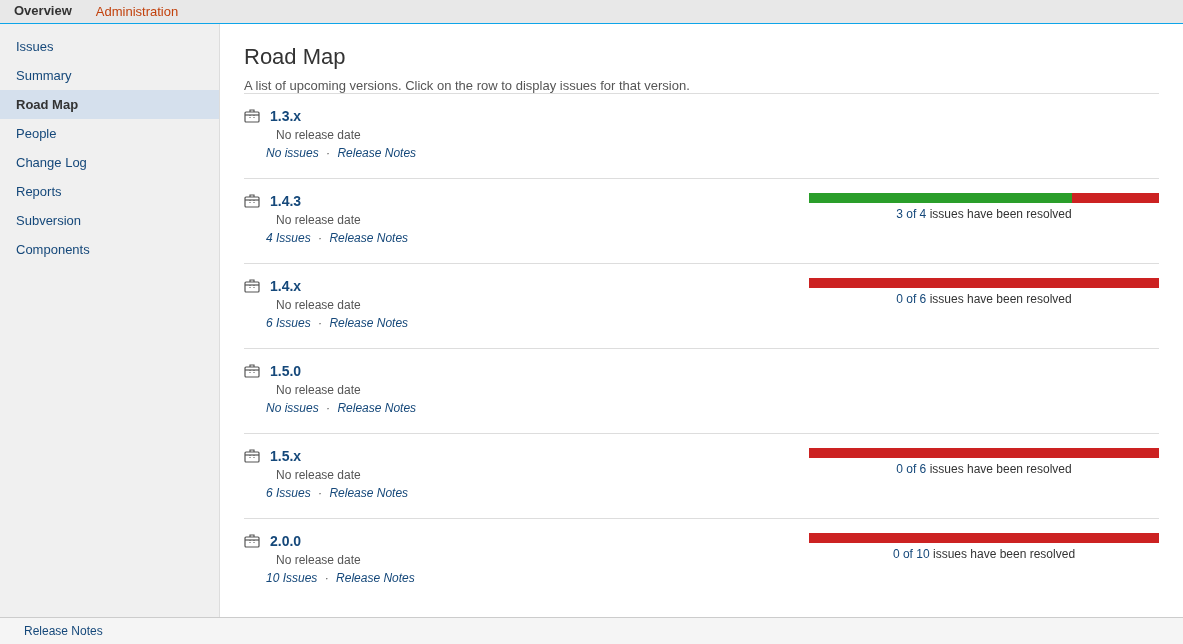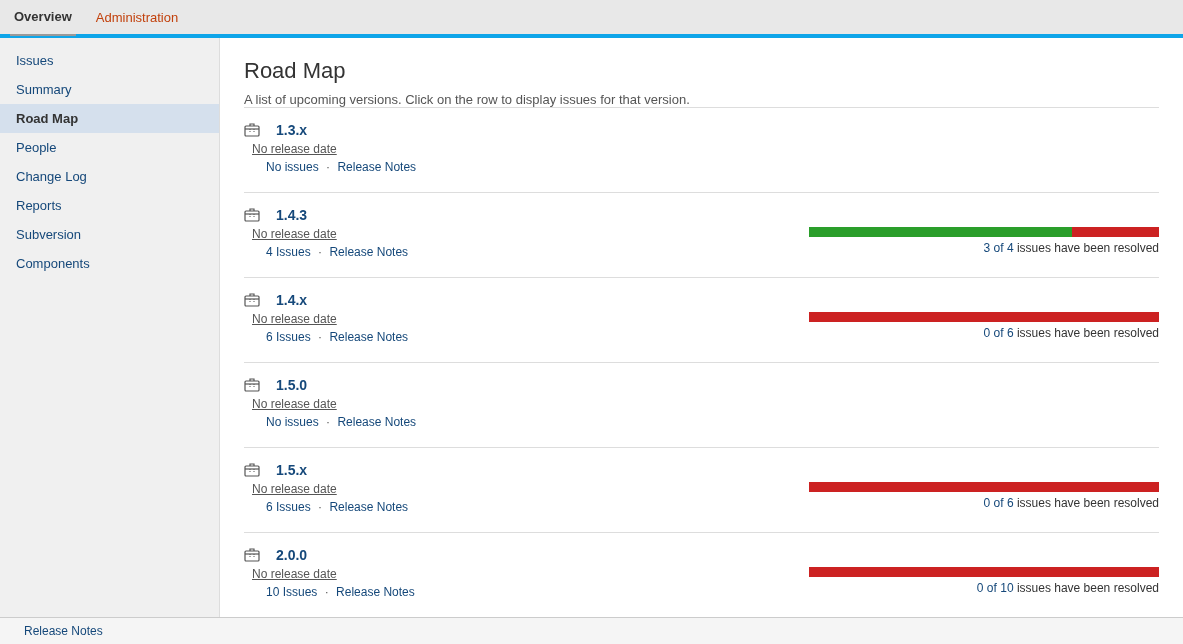--- a/index.html
+++ b/index.html
@@ -1,23 +1,23 @@
 <!DOCTYPE html>
 <html><head>
   <meta charset="utf-8">
   <style>
     * { margin: 0; padding: 0; box-sizing: border-box; }
     body { font-family: Arial, sans-serif; font-size: 13px; color: #333; background: #f5f5f5; }
 
     
     .top-nav {
       background: #e8e8e8;
-      border-bottom: 4px solid #0ea5e9;
+      border-bottom: 1px solid #0ea5e9;
       padding: 0 10px;
-      height: 38px;
+      height: 24px;
       display: flex;
       align-items: center;
       gap: 16px;
     }
     .top-nav-item {
       font-size: 13px;
       color: #c2410c;
       text-decoration: none;
       padding: 10px 4px;
       cursor: pointer;
@@ -90,28 +90,27 @@
     }
 
     .version-left {
       flex: 1;
     }
 
     .version-right {
       width: 350px;
       display: flex;
       flex-direction: column;
-      align-items: flex-end;
-      margin-top: 20px;
+      align-items: center;
     }
 
     .version-title {
       display: flex;
       align-items: center;
-      gap: 16px;
+      gap: 10px;
       margin-bottom: 4px;
     }
 
     .version-icon {
       width: 16px;
       height: 16px;
       flex-shrink: 0;
     }
 
     .version-link {
@@ -119,27 +118,27 @@
       font-weight: bold;
       color: #15487a;
       text-decoration: none;
       cursor: pointer;
     }
 
     .version-date {
       font-size: 12px;
       color: #555;
       margin-bottom: 4px;
-      margin-left: 8px;
-      text-decoration: underline;
+      margin-left: 32px;
     }
 
     .version-links {
       font-size: 12px;
       margin-left: 22px;
+      font-style: italic;
     }
     .version-links a {
       color: #15487a;
       text-decoration: none;
       cursor: pointer;
     }
     .version-links .separator {
       color: #555;
       margin: 0 4px;
     }

